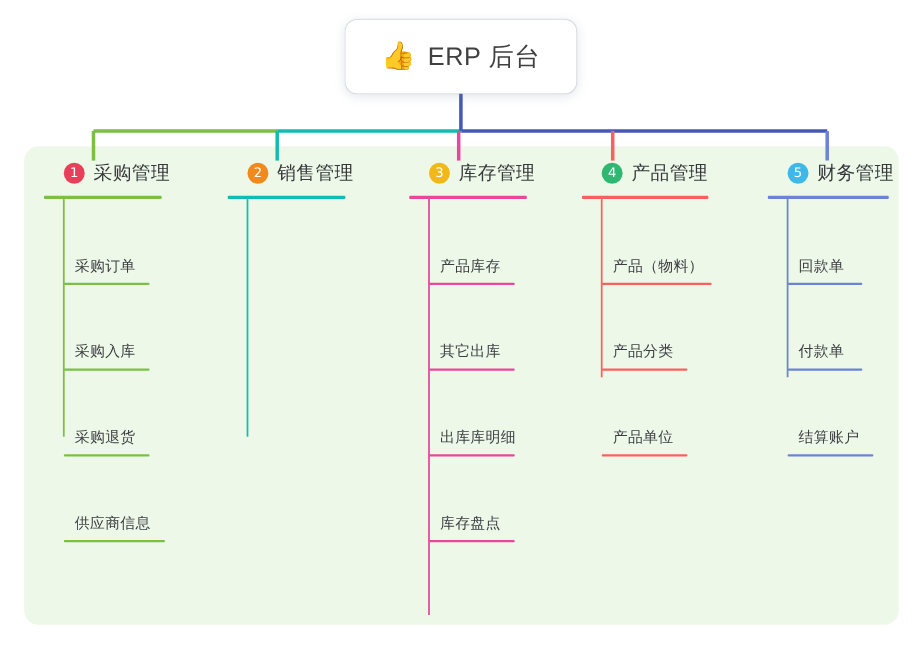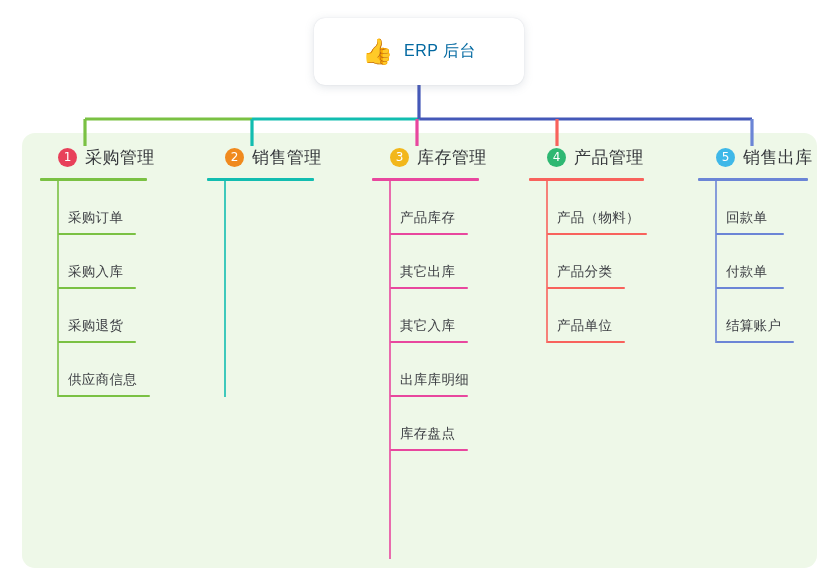--- a/index.html
+++ b/index.html
@@ -34,22 +34,22 @@
     align-items: center;
     justify-content: center;
     gap: 11px;
     z-index: 6;
   }
   .root-emoji {
     font-size: 25px;
     line-height: 1;
   }
   .root-title {
-    font-size: 16px;
-    color: #0369a1;
+    font-size: 23px;
+    color: #404040;
     letter-spacing: 0.5px;
     white-space: nowrap;
   }
 
   
   .panel {
     position: absolute;
     left: 22px;
     top: 133px;
     width: 795px;
@@ -113,20 +113,21 @@
     border-radius: 1px;
   }
 
   .leaf-list {
     position: relative;
     margin-top: 0;
   }
   .leaf {
     position: relative;
     height: 54px;
+    margin-top: 24px;
   }
   .leaf-text {
     position: absolute;
     left: 28px;
     bottom: 8px;
     font-size: 13.5px;
     color: #3b3d42;
     white-space: nowrap;
     letter-spacing: 0.3px;
   }
@@ -209,24 +210,20 @@
         <div class="leaf-list">
           <div class="leaf">
             <span class="leaf-text">产品库存</span>
             <div class="leaf-rule" style="background: rgb(232, 71, 158); width: 78px;"></div>
           </div>
           <div class="leaf">
             <span class="leaf-text">其它出库</span>
             <div class="leaf-rule" style="background: rgb(232, 71, 158); width: 78px;"></div>
           </div>
           <div class="leaf">
-            <span class="leaf-text">其它入库</span>
-            <div class="leaf-rule" style="background: rgb(232, 71, 158); width: 78px;"></div>
-          </div>
-          <div class="leaf">
             <span class="leaf-text">出库库明细</span>
             <div class="leaf-rule" style="background: rgb(232, 71, 158); width: 78px;"></div>
           </div>
           <div class="leaf">
             <span class="leaf-text">库存盘点</span>
             <div class="leaf-rule" style="background: rgb(232, 71, 158); width: 78px;"></div>
           </div>
         </div>
       </div>
       <div class="column" style="left: 529px;">
@@ -246,21 +243,21 @@
           </div>
           <div class="leaf">
             <span class="leaf-text">产品单位</span>
             <div class="leaf-rule" style="background: rgb(248, 98, 92); width: 78px;"></div>
           </div>
         </div>
       </div>
       <div class="column" style="left: 698px;">
         <div class="col-head">
           <span class="badge" style="background: rgb(63, 184, 232);">5</span>
-          <span class="col-title">销售出库</span>
+          <span class="col-title">财务管理</span>
         </div>
         <div class="head-rule" style="background: rgb(107, 133, 214); width: 110px;"></div>
         <div class="leaf-list">
           <div class="leaf">
             <span class="leaf-text">回款单</span>
             <div class="leaf-rule" style="background: rgb(107, 133, 214); width: 68px;"></div>
           </div>
           <div class="leaf">
             <span class="leaf-text">付款单</span>
             <div class="leaf-rule" style="background: rgb(107, 133, 214); width: 68px;"></div>

